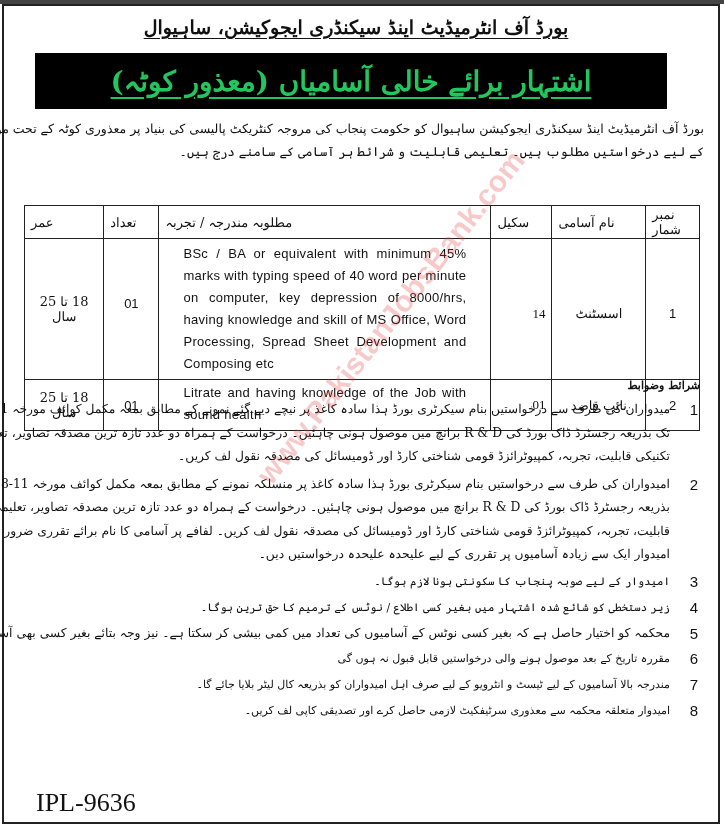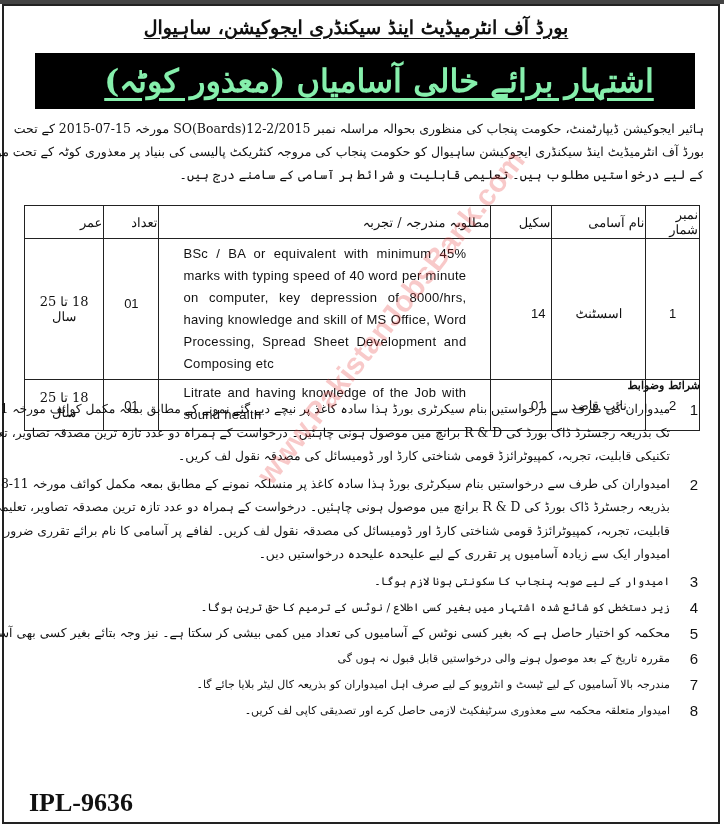--- a/index.html
+++ b/index.html
@@ -1,61 +1,60 @@
 <!DOCTYPE html>
 <html><head>
 <meta charset="utf-8">
 <style>
   html, body { margin:0; padding:0; background:#fff; }
   body { width:724px; height:828px; position:relative; overflow:hidden; font-family:"DejaVu Sans", sans-serif; color:#111; }
   .topbar { position:absolute; left:0; top:0; width:724px; height:4px; background:#444; }
   .frame { position:absolute; left:2px; top:4px; width:718px; height:820px; border:2px solid #222; box-sizing:border-box; background:#fff; }
   .org { position:absolute; left:0; width:712px; top:16px; text-align:center; direction:rtl; font-family:"DejaVu Serif", serif; font-weight:bold; font-size:19px; }
   .org span { text-decoration:underline; text-underline-offset:4px; }
-  .banner { position:absolute; left:35px; top:53px; width:632px; height:56px; background:#000; color:#86efac; display:flex; align-items:center; justify-content:center; direction:rtl; font-family:"DejaVu Serif", serif; font-weight:bold; font-size:32px;padding-left:28px; }
+  .banner { position:absolute; left:35px; top:53px; width:632px; height:56px; background:#000; color:#22c55e; display:flex; align-items:center; justify-content:center; direction:rtl; font-family:"DejaVu Serif", serif; font-weight:bold; font-size:28px; }
   .banner span { text-decoration:underline; text-underline-offset:6px; }
   .intro { position:absolute; left:20px; width:684px; top:117px; direction:rtl; text-align:justify; font-family:"DejaVu Serif", serif; font-size:12.5px; line-height:23px; }
   .intro .ln { display:block; white-space:nowrap; }
   table.posts { position:absolute; left:24px; top:205px; width:676px; border-collapse:collapse; direction:rtl; }
   table.posts th, table.posts td { border:1.5px solid #222; font-size:13px; vertical-align:middle; }
-  table.posts th { height:30px; font-family:"DejaVu Serif", serif; font-weight:normal; font-size:13px; text-align:right;padding-left:6px; }
+  table.posts th { height:30px; font-family:"DejaVu Serif", serif; font-weight:normal; font-size:13px; text-align:left;padding-left:6px; }
   .c-sr { width:48px; } .c-name { width:92px; } .c-scale { width:56px; } .c-qual { width:352px; } .c-cnt { width:50px; } .c-age { width:78px; }
   td.num { text-align:center; font-family:"Liberation Sans", sans-serif; font-size:17px; }
-  td.scale { text-align:right; padding-right:6px; font-family:Liberation Sans, sans-serif; font-size:17px; }
+  td.scale { text-align:right; padding-right:6px; font-family:Liberation Serif, serif; font-size:17px; }
   td.urdu { text-align:center; font-family:"DejaVu Serif", serif; font-size:13px; }
   td.qual { direction:ltr; text-align:justify; font-family:Liberation Sans, sans-serif; font-size:11.5px; line-height:22px; padding:4px 24px; letter-spacing:0.3px; }
   td.top { vertical-align:top; padding-top:10px; }
   td.bottom { vertical-align:bottom; padding-bottom:12px; }
   .terms-title { position:absolute; right:24px; top:379px; direction:rtl; font-family:"DejaVu Serif", serif; font-weight:bold; font-size:11px; }
   .terms { position:absolute; left:20px; width:684px; top:398px; direction:rtl; }
   .term { position:relative; font-family:"DejaVu Serif", serif; font-size:12.3px; line-height:23.5px; padding-right:34px; text-align:justify; }
   .term .n { position:absolute; right:6px; top:0; font-family:"Liberation Sans", sans-serif; font-size:15px; }
   .term .ln { display:block; white-space:nowrap; }
   .term.sm { font-size:11px; line-height:26px; }
   .sig { position:absolute; top:786px; left:24px; width:680px; height:34px; }
-  .ipl { position:absolute; left:5px; top:2px; font-family:"Liberation Serif", serif; font-weight:bold; font-size:26px; }
+  .ipl { position:absolute; left:12px; top:2px; font-family:"Liberation Serif", serif; font-weight:normal; font-size:26px; }
   .name { position:absolute; left:230px; top:0; direction:rtl; font-family:"DejaVu Sans", sans-serif; font-weight:bold; font-size:24px; }
   .watermark { position:absolute; left:250px; top:470px; transform:rotate(-52deg); transform-origin:left top; color:rgba(230,60,60,0.28); font-family:"Liberation Sans", sans-serif; font-weight:bold; font-size:30px; white-space:nowrap; pointer-events:none; }
 </style>
 </head>
 <body>
 
 <div class="topbar"></div>
 <div class="frame"></div>
 
 <div class="org">
   <span>بورڈ آف انٹرمیڈیٹ اینڈ سیکنڈری ایجوکیشن، ساہیوال</span>
 </div>
 
 <div class="banner">
   <span>اشتہار برائے خالی آسامیاں (معذور کوٹہ)</span>
 </div>
 
 <div class="intro">
-  <span class="ln">ہائیر ایجوکیشن ڈیپارٹمنٹ، حکومت پنجاب کی منظوری بحوالہ مراسلہ نمبر SO(Boards)12-2/2015 مورخہ 15-07-2015 کے تحت</span>
   <span class="ln">بورڈ آف انٹرمیڈیٹ اینڈ سیکنڈری ایجوکیشن ساہیوال کو حکومت پنجاب کی مروجہ کنٹریکٹ پالیسی کی بنیاد پر معذوری کوٹہ کے تحت موزوں امیدواران سے بھرتی</span>
   <span class="ln">کے لیے درخواستیں مطلوب ہیں۔ تعلیمی قابلیت و شرائط ہر آسامی کے سامنے درج ہیں۔</span>
 </div>
 
 <table class="posts">
   <thead>
     <tr>
       <th class="c-sr">نمبر شمار</th>
       <th class="c-name">نام آسامی</th>
       <th class="c-scale">سکیل</th>

